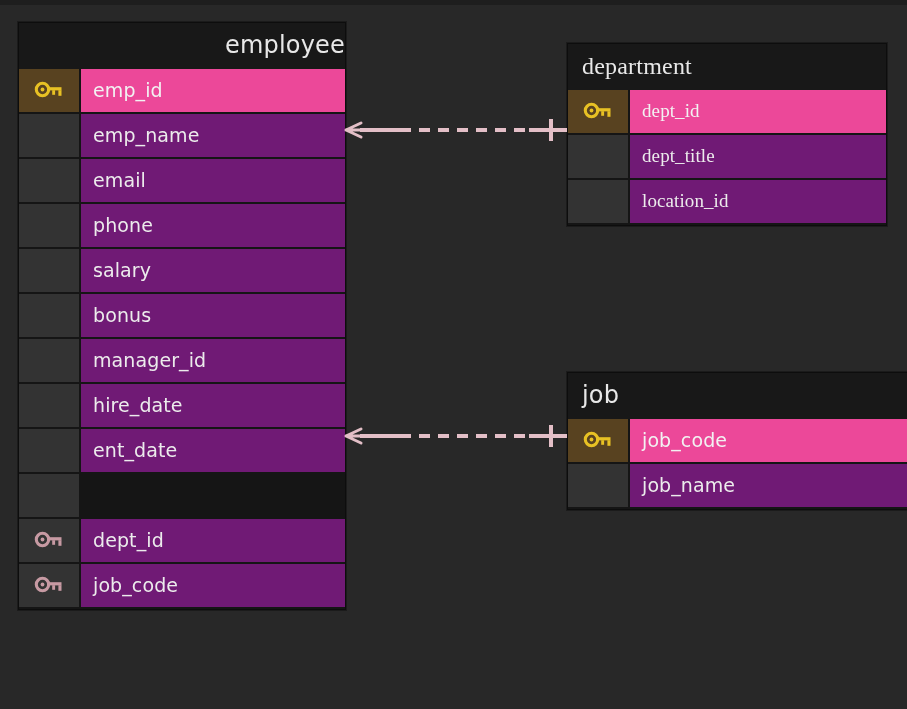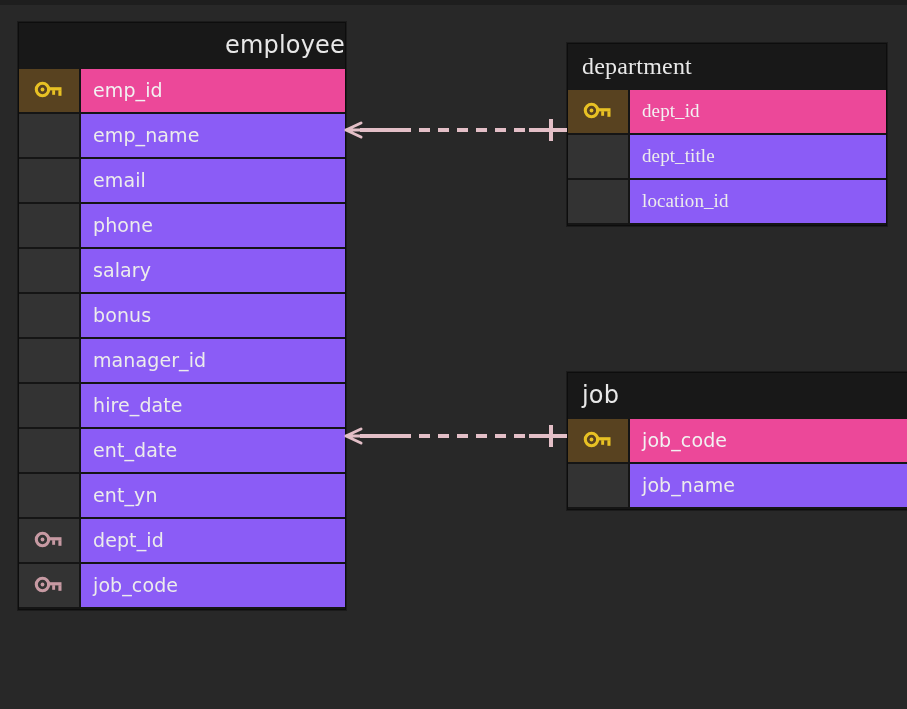--- a/index.html
+++ b/index.html
@@ -57,21 +57,21 @@
     width: 60px;
     flex: 0 0 60px;
     background: #333333;
     display: flex;
     align-items: center;
     justify-content: center;
     border-right: 2px solid #151515;
   }
   .cell-name {
     flex: 1 1 auto;
-    background: #8b5cf6;
+    background: #701a75;
     display: flex;
     align-items: center;
     padding-left: 12px;
     color: #ececec;
     font-size: 19px;
     white-space: nowrap;
     letter-spacing: 0.1px;
   }
   
   .row.pk .cell-key { background: #584220; }
@@ -138,21 +138,20 @@
           <div class="row">
             <div class="cell-key"></div>
             <div class="cell-name">hire_date</div>
           </div>
           <div class="row">
             <div class="cell-key"></div>
             <div class="cell-name">ent_date</div>
           </div>
           <div class="row">
             <div class="cell-key"></div>
-            <div class="cell-name">ent_yn</div>
           </div>
           <div class="row">
             <div class="cell-key">
               <svg class="keyicon" viewBox="0 0 30 20">
                 <circle cx="8.5" cy="9.5" r="6.2" fill="none" stroke="#c79aa3" stroke-width="3.1"></circle>
                 <circle cx="8.5" cy="9.5" r="1.9" fill="#c79aa3"></circle>
                 <rect x="13" y="7.2" width="14.5" height="3.2" fill="#c79aa3"></rect>
                 <rect x="18.2" y="10.2" width="2.9" height="4.6" fill="#c79aa3"></rect>
                 <rect x="24.4" y="10.2" width="3.1" height="5.6" fill="#c79aa3"></rect>
               </svg>

